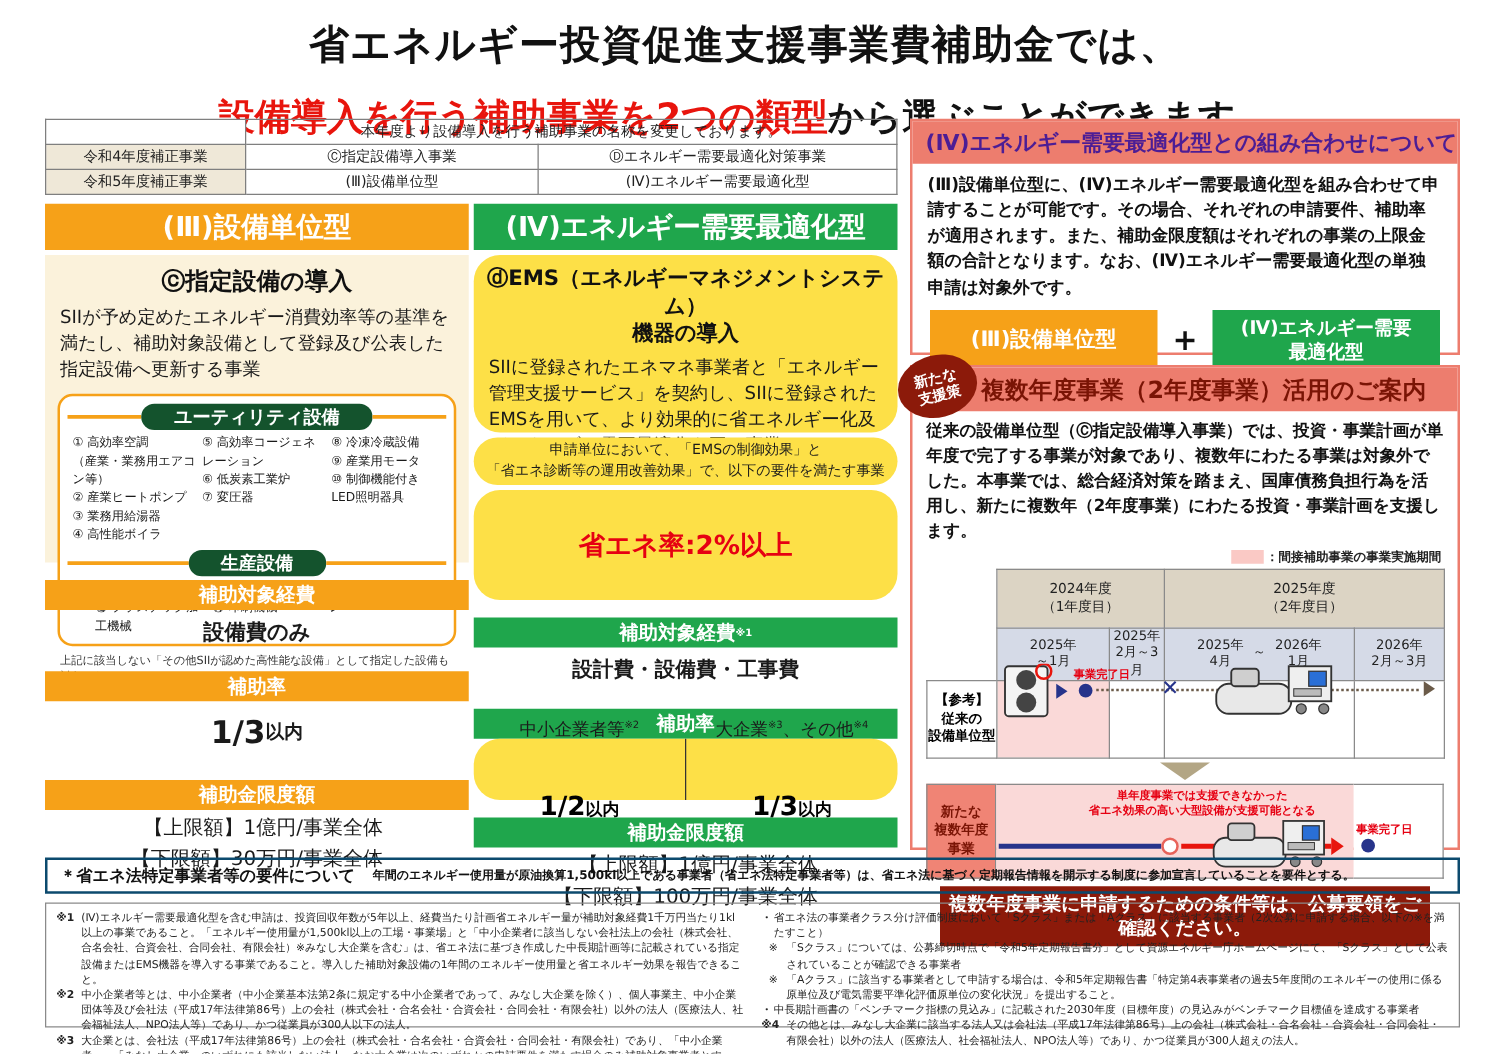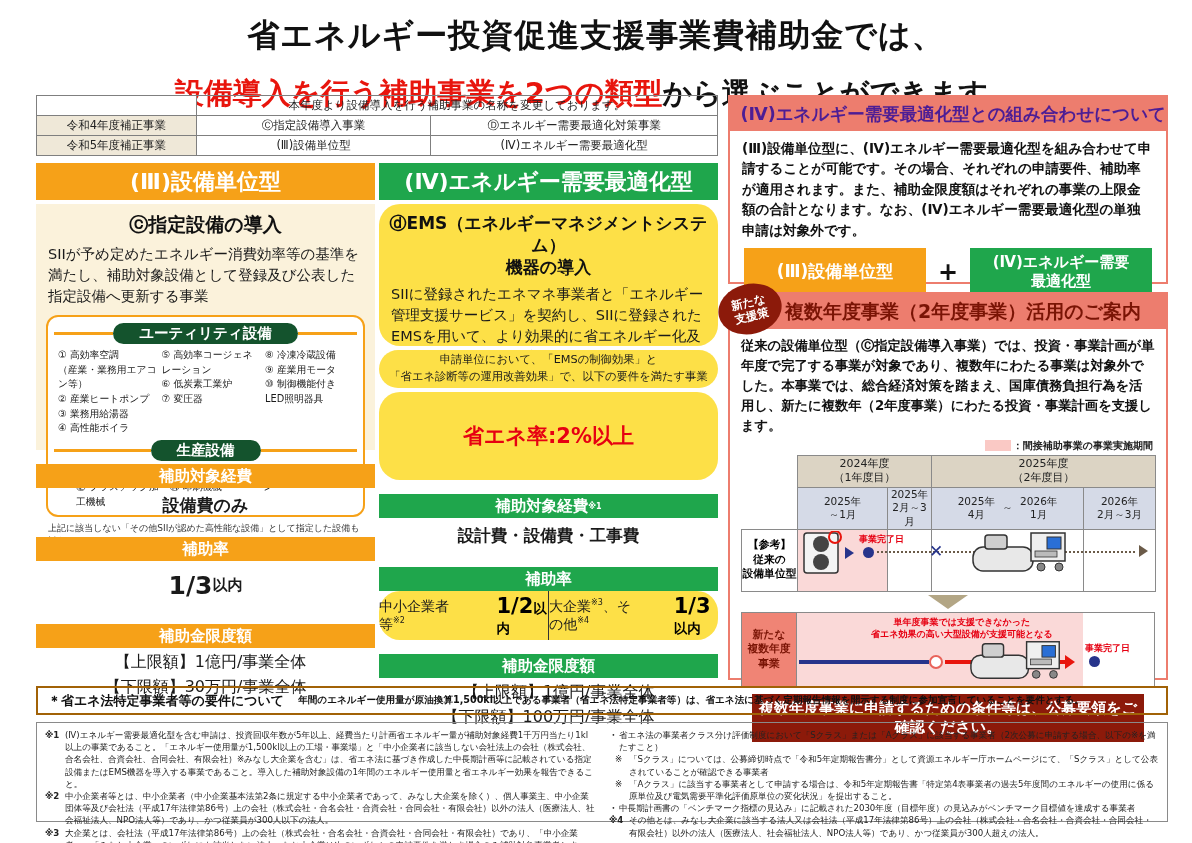--- a/index.html
+++ b/index.html
@@ -48,21 +48,21 @@
   .prodcols { display:flex; gap:4px; padding:0 4px 0 22px; }
   .equip-note { font-size:9px; color:#333; padding:3px 12px 6px 12px; }
 
   .fracbig { font-size:25px; font-weight:bold; }
   .fracsmall { font-size:15px; font-weight:bold; }
   .limits { text-align:right; font-size:16px; font-weight:normal; line-height:1.55; }
 
   .cond { font-size:11.3px; text-align:center; white-space:pre-line; line-height:1.5; display:flex; align-items:center; justify-content:center; color:#1a1a1a; }
   .req { color:#e60012; font-weight:bold; font-size:21px; }
   .ratecells { display:flex; }
-  .ratecell { flex:1; display:flex; flex-direction:row; align-items:center; justify-content:center;gap:40px; }
+  .ratecell { flex:1; display:flex; flex-direction:column; align-items:center; justify-content:center;gap:40px; }
   .ratecell.first { border-right:1.5px solid #333; }
   .ratelabel { font-size:14px; color:#1a1a1a; }
   .ratelabel sup { font-size:8px; }
 
   
   .combo { position:absolute; left:728px; top:95px; width:440px; height:189px; border:2.5px solid #ed7d6e; background:#fff; }
   .combo-h { background:#ed7d6e; color:#4c1d95; font-weight:bold; font-size:17.5px; text-align:right; padding:5px 0; }
   .combo-b { padding:7px 12px 0 12px; font-size:13.6px; font-weight:bold; line-height:1.5; color:#111; }
   .combo-row { display:flex; align-items:center; justify-content:space-between; padding:8px 14px 0 14px; }
   .combo-box { width:182px; height:48px; display:flex; flex-direction:column; align-items:center; justify-content:center; color:#fff; font-weight:bold; }
@@ -77,21 +77,21 @@
   .badge { position:absolute; left:-12px; top:-10px; width:64px; height:50px; background:#8c1a0a; border-radius:50%; transform:rotate(-14deg); display:flex; flex-direction:column; align-items:center; justify-content:center; color:#fff; font-weight:bold; font-size:11.5px; line-height:1.25; }
   .multi-b { padding:7px 11px 0 11px; }
   .multi-p { font-size:13.3px; font-weight:bold; line-height:1.5; color:#111; }
   .legend { display:flex; justify-content:flex-end; align-items:center; gap:2px; margin:3px 2px 2px 0; }
   .legend .sw { width:26px; height:11px; background:#fac9c5; }
   .legend .lt { font-size:10px; font-weight:bold; color:#222; }
 
   table.tl { border-collapse:collapse; table-layout:fixed; width:414px; }
   table.tl td { border:1px solid #8a8a8a; text-align:center; padding:0; }
   table.tl td.nb { border:none; background:#fff; }
-  .yr { background:#dcd4c4; font-size:11px; line-height:1.3; height:32px; color:#222;margin-left:38px; }
+  .yr { background:#dcd4c4; font-size:11px; line-height:1.3; height:47px; color:#222;margin-left:38px; }
   .dt { background:#d5dae7; font-size:10.5px; line-height:1.3; height:32px; color:#222; }
   .rA { height:62px; }
   .rA .lblA { font-size:10.8px; font-weight:bold; line-height:1.35; white-space:pre-line; }
   .rA .pinkc { background:#fad9d8; }
   .tlwrap { position:relative; margin-top:2px; }
   .ov { position:absolute; }
   .donelbl { color:#e60012; font-weight:bold; font-size:9px; white-space:nowrap; }
   .navydot { width:11px; height:11px; border-radius:50%; background:#27348b; }
   .dotline { border-top:2.5px dotted #6b5b49; }
   .xmark { color:#27348b; font-weight:bold; font-size:17px; line-height:1; }
@@ -106,21 +106,21 @@
   .rowB .whiteseg { left:342px; width:72px; background:#fff; border:1px solid #8a8a8a; border-left:none; }
   .callout { color:#e60012; font-weight:bold; font-size:9px; line-height:1.35; text-align:center; white-space:nowrap; }
   .navyline { background:#27348b; height:4px; }
   .redline { background:#e8150d; height:4px; }
   .redarrowhead { width:0; height:0; border-left:10px solid #e8150d; border-top:7px solid transparent; border-bottom:7px solid transparent; }
   .whitecircle { width:14px; height:14px; border-radius:50%; background:#fff; border:2.5px solid #e8635a; }
 
   .multi-f { margin:6px 11px 0 11px; background:#8c1a0a; color:#fff; font-weight:bold; font-size:15px; text-align:center; padding:5px 0; }
 
   
-  .reqnote { position:absolute; left:36px; top:686px; width:1132px; height:29px; border:2px solid #a16207; display:flex; align-items:center; padding:0 10px; gap:14px; }
+  .reqnote { position:absolute; left:36px; top:686px; width:1132px; height:29px; border:2px solid #0c4a6e; display:flex; align-items:center; padding:0 10px; gap:14px; }
   .reqnote .t1 { font-weight:bold; font-size:13px; white-space:nowrap; color:#111; }
   .reqnote .t2 { font-size:9.6px; font-weight:bold; color:#111; }
 
   .foot { position:absolute; left:36px; top:722px; width:1132px; height:100px; border:1.5px solid #8a8a8a; display:flex; padding:6px 8px; gap:14px; }
   .fcol { flex:1; }
   .fitem { display:flex; font-size:8.6px; line-height:1.42; color:#222; }
   .fitem .mk { flex:0 0 20px; font-weight:bold; }
   .fitem.sub .mk { flex:0 0 14px; margin-left:6px; font-weight:normal; }
   .fitem .tx { flex:1; }
 </style>

